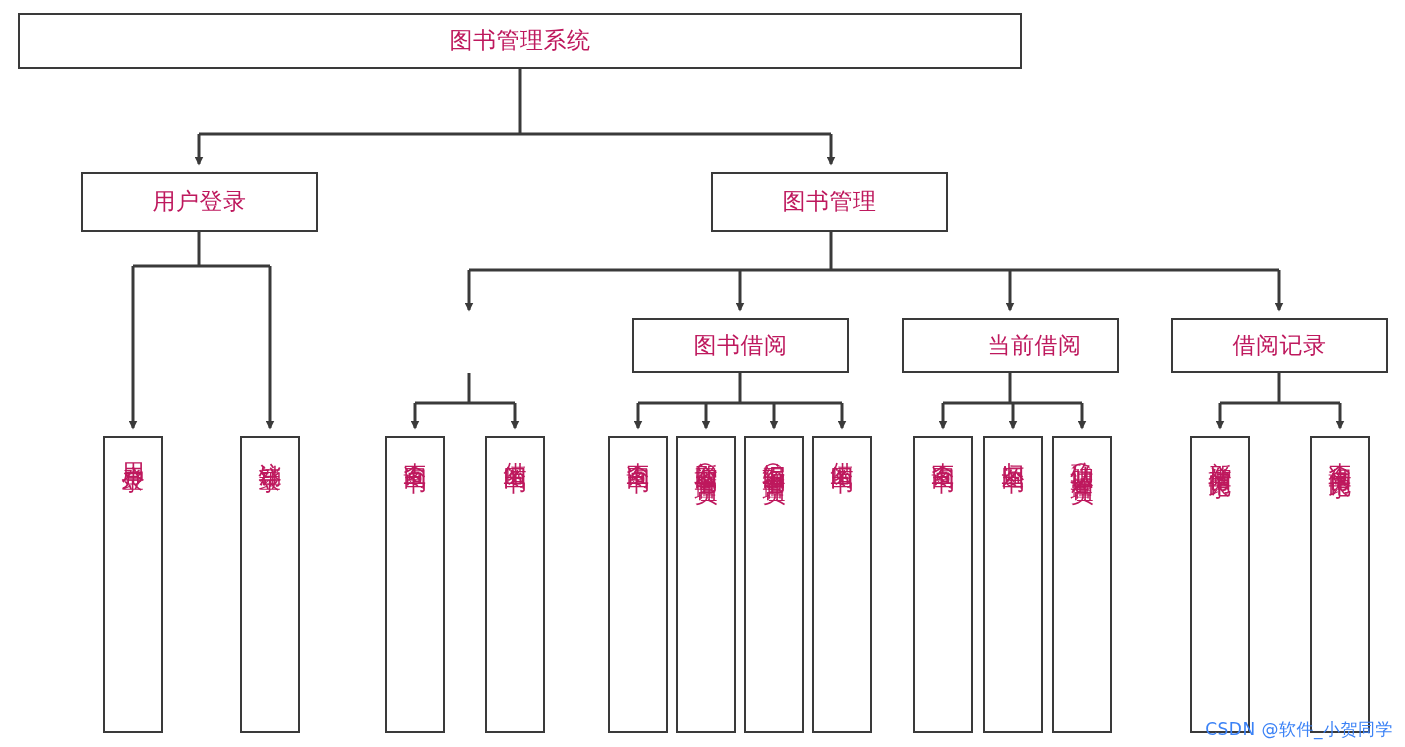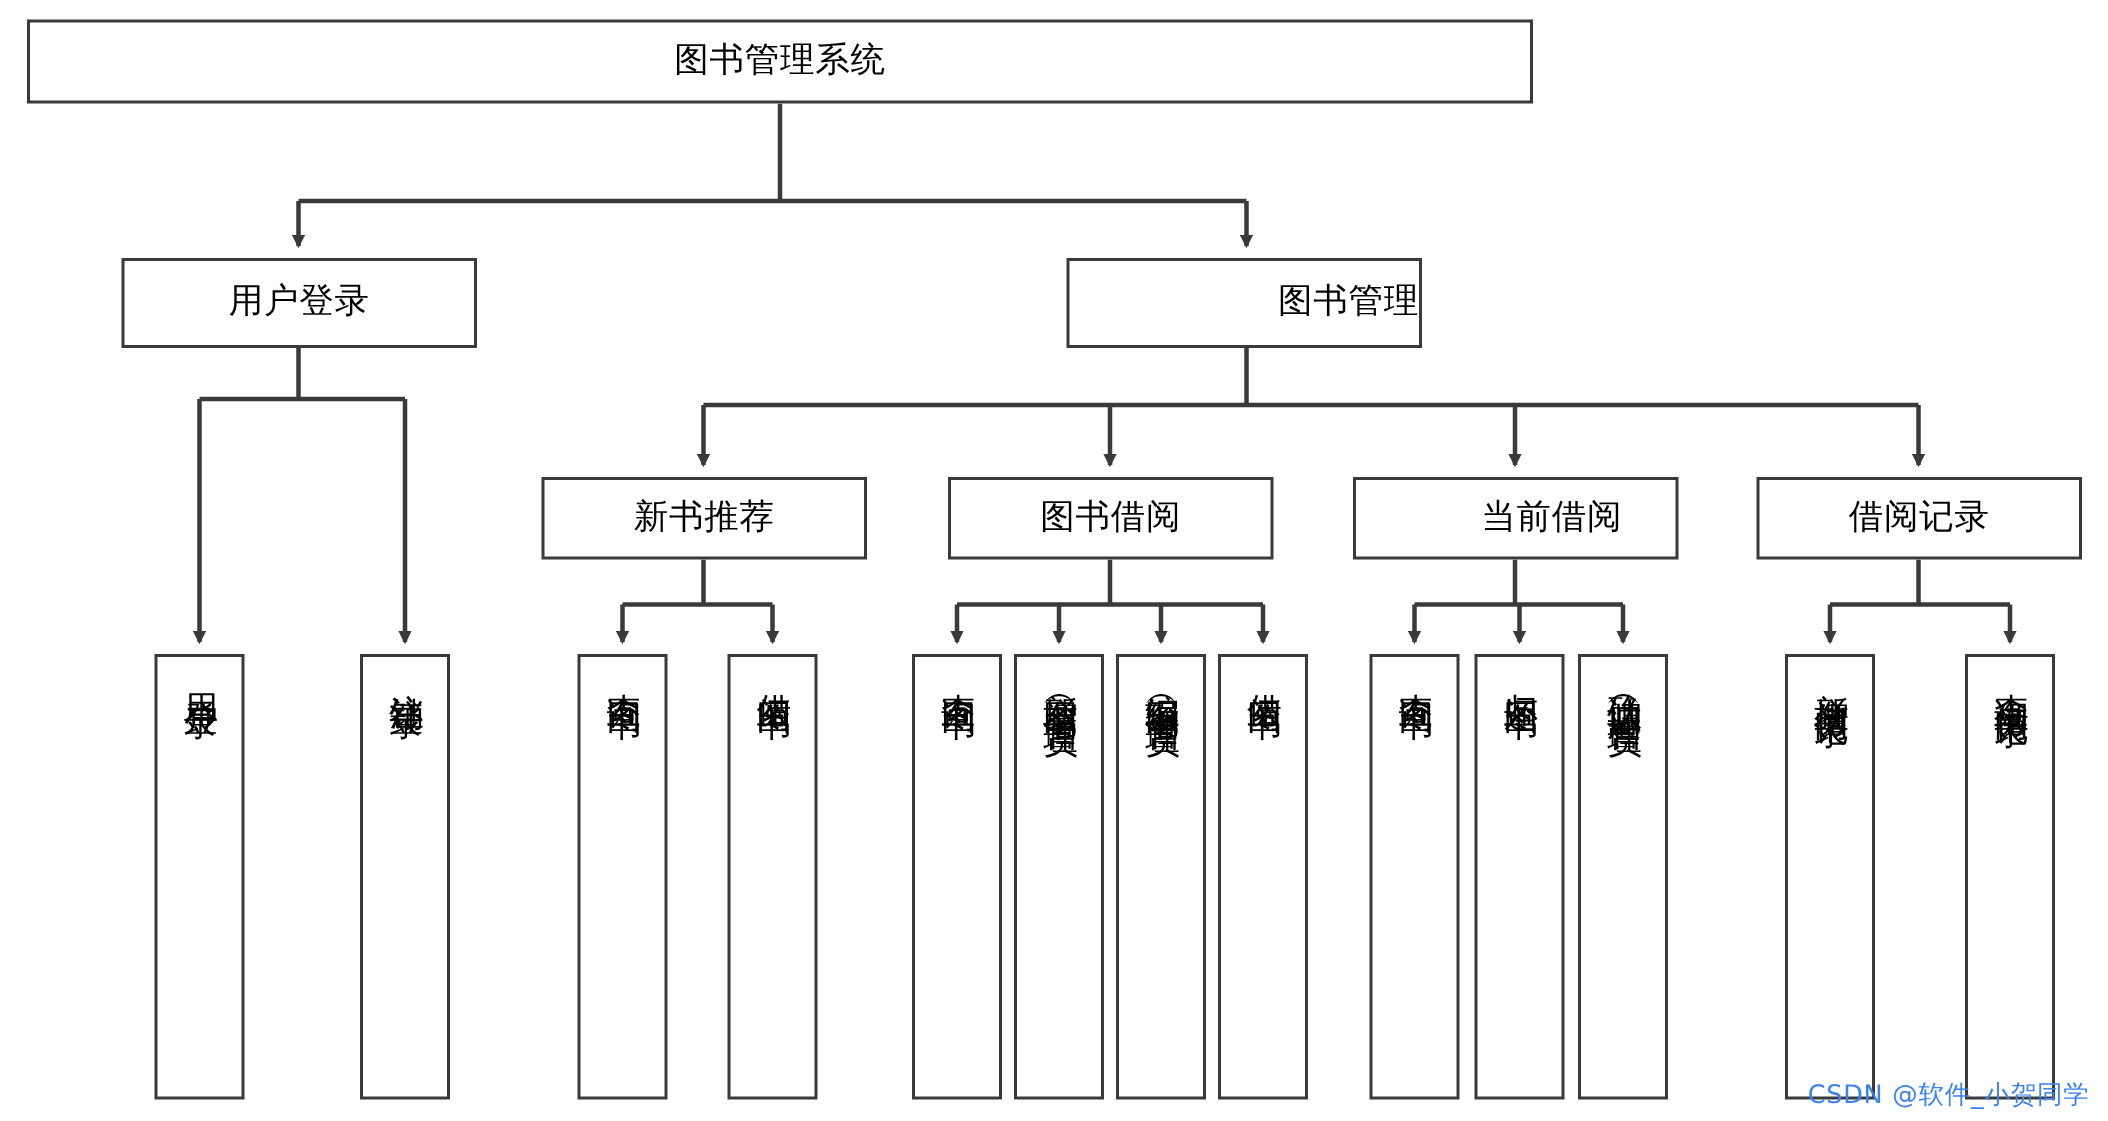--- a/index.html
+++ b/index.html
@@ -26,21 +26,21 @@
     pointer-events: none;
   }
   .node {
     position: absolute;
     box-sizing: border-box;
     border: 2.5px solid #3a3a3a;
     background: #ffffff;
     display: flex;
     align-items: center;
     justify-content: center;
-    color: #000000;
+    color: #be185d;
   }
   .node-label {
     display: block;
     text-align: center;
     line-height: 1.18;
     letter-spacing: 0.5px;
   }
   .node.horiz .node-label {
     writing-mode: horizontal-tb;
     font-size: 23px;
@@ -123,27 +123,24 @@
     </g>
   </svg>
 
   <div class="node horiz" style="left:18px; top:13px; width:1004px; height:56px;">
     <span class="node-label">图书管理系统</span>
   </div>
 
   <div class="node horiz" style="left:81px; top:172px; width:237px; height:60px;">
     <span class="node-label">用户登录</span>
   </div>
-  <div class="node horiz" style="left:711px; top:172px; width:237px; height:60px;justify-content:flex-end;">
+  <div class="node horiz" style="left:711px; top:172px; width:237px; height:60px;">
     <span class="node-label">图书管理</span>
   </div>
 
-  <div class="node horiz" style="left:361px; top:318px; width:217px; height:55px;">
-    <span class="node-label">新书推荐</span>
-  </div>
   <div class="node horiz" style="left:632px; top:318px; width:217px; height:55px;">
     <span class="node-label">图书借阅</span>
   </div>
   <div class="node horiz" style="left:902px; top:318px; width:217px; height:55px;padding-left:48px;">
     <span class="node-label">当前借阅</span>
   </div>
   <div class="node horiz" style="left:1171px; top:318px; width:217px; height:55px;">
     <span class="node-label">借阅记录</span>
   </div>
 

